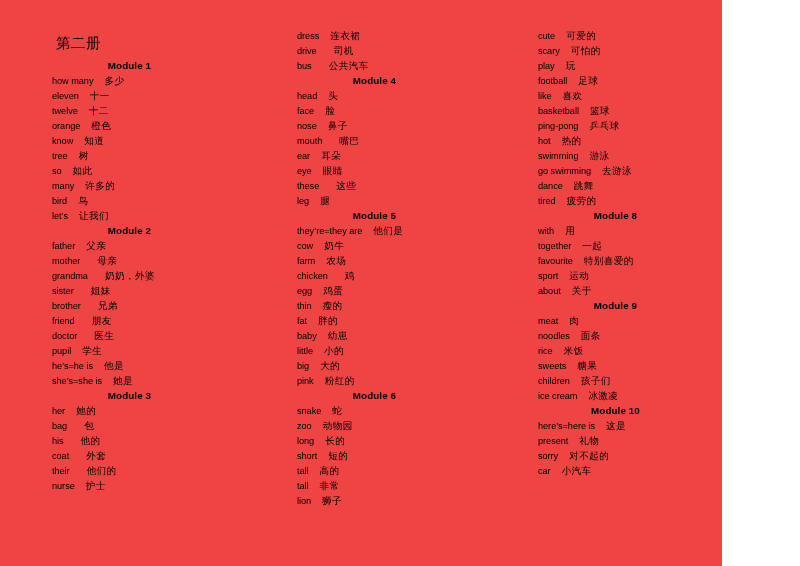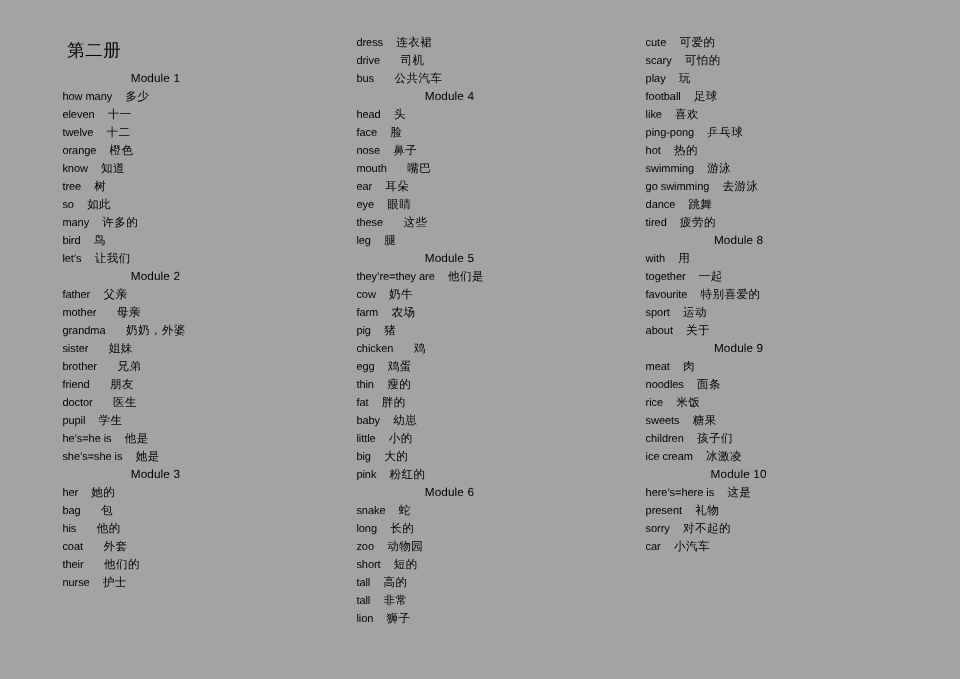--- a/index.html
+++ b/index.html
@@ -2,23 +2,23 @@
 <html><head>
 <meta charset="utf-8">
 <style>
   html, body {
     margin: 0;
     padding: 0;
     background: #ffffff;
   }
   #page {
     position: relative;
-    width: 800px;
+    width: 722px;
     height: 566px;
-    background: #a3a3a3;
+    background: #ef4444;
     overflow: hidden;
     font-family: "Liberation Sans", "DejaVu Sans", sans-serif;
     color: #000000;
   }
   .doc-title {
     position: absolute;
     left: 56px;
     top: 36px;
     font-size: 14.5px;
     font-weight: 400;
@@ -46,21 +46,21 @@
     height: 15px;
     line-height: 15px;
     font-size: 9.2px;
     white-space: nowrap;
     letter-spacing: 0.1px;
   }
   .module-head {
     height: 15px;
     line-height: 15px;
     font-size: 9.8px;
-    font-weight: normal;
+    font-weight: bold;
     text-align: center;
     width: 155px;
     white-space: nowrap;
     letter-spacing: 0.1px;
   }
   .en {
     font-size: 9.2px;
     letter-spacing: -0.05px;
   }
   .gap-md { display: inline-block; width: 11px; }
@@ -120,44 +120,44 @@
         <div class="entry-line"><span class="en">nose</span><span class="gap-md"></span><span class="zh">鼻子</span></div>
         <div class="entry-line"><span class="en">mouth</span><span class="gap-lg"></span><span class="zh">嘴巴</span></div>
         <div class="entry-line"><span class="en">ear</span><span class="gap-md"></span><span class="zh">耳朵</span></div>
         <div class="entry-line"><span class="en">eye</span><span class="gap-md"></span><span class="zh">眼睛</span></div>
         <div class="entry-line"><span class="en">these</span><span class="gap-lg"></span><span class="zh">这些</span></div>
         <div class="entry-line"><span class="en">leg</span><span class="gap-md"></span><span class="zh">腿</span></div>
         <div class="module-head">Module 5</div>
         <div class="entry-line"><span class="en">they’re=they   are</span><span class="gap-md"></span><span class="zh">他们是</span></div>
         <div class="entry-line"><span class="en">cow</span><span class="gap-md"></span><span class="zh">奶牛</span></div>
         <div class="entry-line"><span class="en">farm</span><span class="gap-md"></span><span class="zh">农场</span></div>
-        <div class="entry-line"><span class="en">pig</span><span class="gap-md"></span><span class="zh">猪</span></div>
         <div class="entry-line"><span class="en">chicken</span><span class="gap-lg"></span><span class="zh">鸡</span></div>
         <div class="entry-line"><span class="en">egg</span><span class="gap-md"></span><span class="zh">鸡蛋</span></div>
         <div class="entry-line"><span class="en">thin</span><span class="gap-md"></span><span class="zh">瘦的</span></div>
         <div class="entry-line"><span class="en">fat</span><span class="gap-md"></span><span class="zh">胖的</span></div>
         <div class="entry-line"><span class="en">baby</span><span class="gap-md"></span><span class="zh">幼崽</span></div>
         <div class="entry-line"><span class="en">little</span><span class="gap-md"></span><span class="zh">小的</span></div>
         <div class="entry-line"><span class="en">big</span><span class="gap-md"></span><span class="zh">大的</span></div>
         <div class="entry-line"><span class="en">pink</span><span class="gap-md"></span><span class="zh">粉红的</span></div>
         <div class="module-head">Module 6</div>
         <div class="entry-line"><span class="en">snake</span><span class="gap-md"></span><span class="zh">蛇</span></div>
+        <div class="entry-line"><span class="en">zoo</span><span class="gap-md"></span><span class="zh">动物园</span></div>
         <div class="entry-line"><span class="en">long</span><span class="gap-md"></span><span class="zh">长的</span></div>
-        <div class="entry-line"><span class="en">zoo</span><span class="gap-md"></span><span class="zh">动物园</span></div>
         <div class="entry-line"><span class="en">short</span><span class="gap-md"></span><span class="zh">短的</span></div>
         <div class="entry-line"><span class="en">tall</span><span class="gap-md"></span><span class="zh">高的</span></div>
         <div class="entry-line"><span class="en">tall</span><span class="gap-md"></span><span class="zh">非常</span></div>
         <div class="entry-line"><span class="en">lion</span><span class="gap-md"></span><span class="zh">狮子</span></div>
       </div>
     <div class="column col-2">
         <div class="entry-line"><span class="en">cute</span><span class="gap-md"></span><span class="zh">可爱的</span></div>
         <div class="entry-line"><span class="en">scary</span><span class="gap-md"></span><span class="zh">可怕的</span></div>
         <div class="entry-line"><span class="en">play</span><span class="gap-md"></span><span class="zh">玩</span></div>
         <div class="entry-line"><span class="en">football</span><span class="gap-md"></span><span class="zh">足球</span></div>
         <div class="entry-line"><span class="en">like</span><span class="gap-md"></span><span class="zh">喜欢</span></div>
+        <div class="entry-line"><span class="en">basketball</span><span class="gap-md"></span><span class="zh">篮球</span></div>
         <div class="entry-line"><span class="en">ping-pong</span><span class="gap-md"></span><span class="zh">乒乓球</span></div>
         <div class="entry-line"><span class="en">hot</span><span class="gap-md"></span><span class="zh">热的</span></div>
         <div class="entry-line"><span class="en">swimming</span><span class="gap-md"></span><span class="zh">游泳</span></div>
         <div class="entry-line"><span class="en">go   swimming</span><span class="gap-md"></span><span class="zh">去游泳</span></div>
         <div class="entry-line"><span class="en">dance</span><span class="gap-md"></span><span class="zh">跳舞</span></div>
         <div class="entry-line"><span class="en">tired</span><span class="gap-md"></span><span class="zh">疲劳的</span></div>
         <div class="module-head">Module 8</div>
         <div class="entry-line"><span class="en">with</span><span class="gap-md"></span><span class="zh">用</span></div>
         <div class="entry-line"><span class="en">together</span><span class="gap-md"></span><span class="zh">一起</span></div>
         <div class="entry-line"><span class="en">favourite</span><span class="gap-md"></span><span class="zh">特别喜爱的</span></div>

